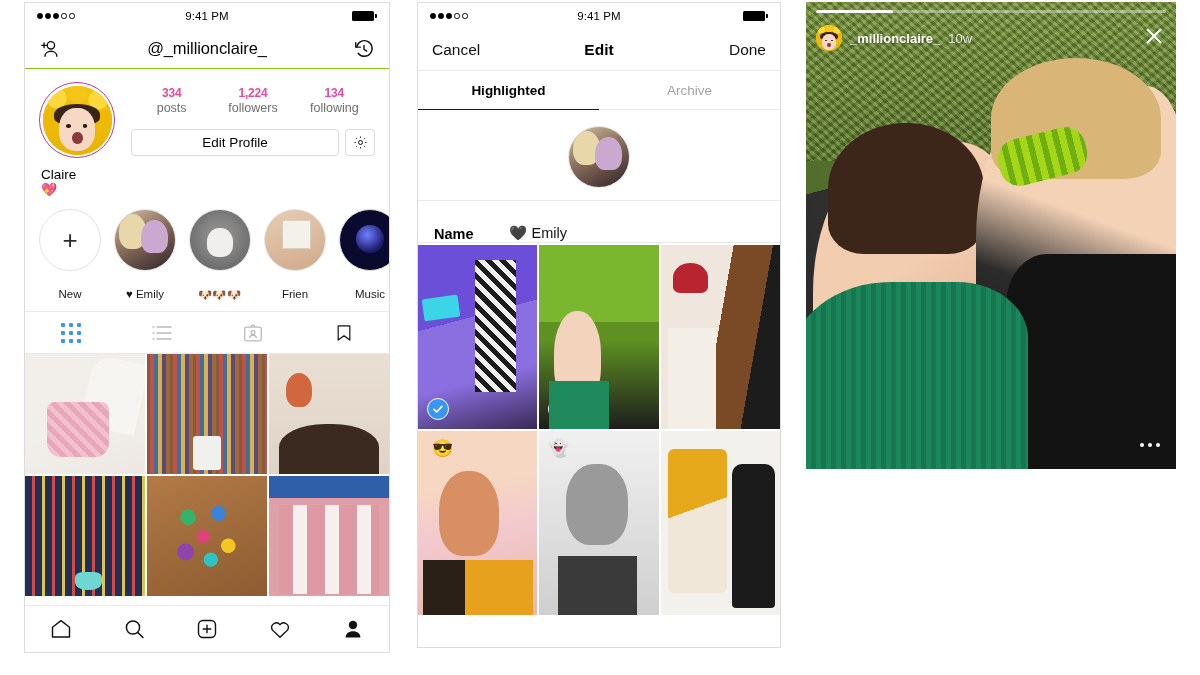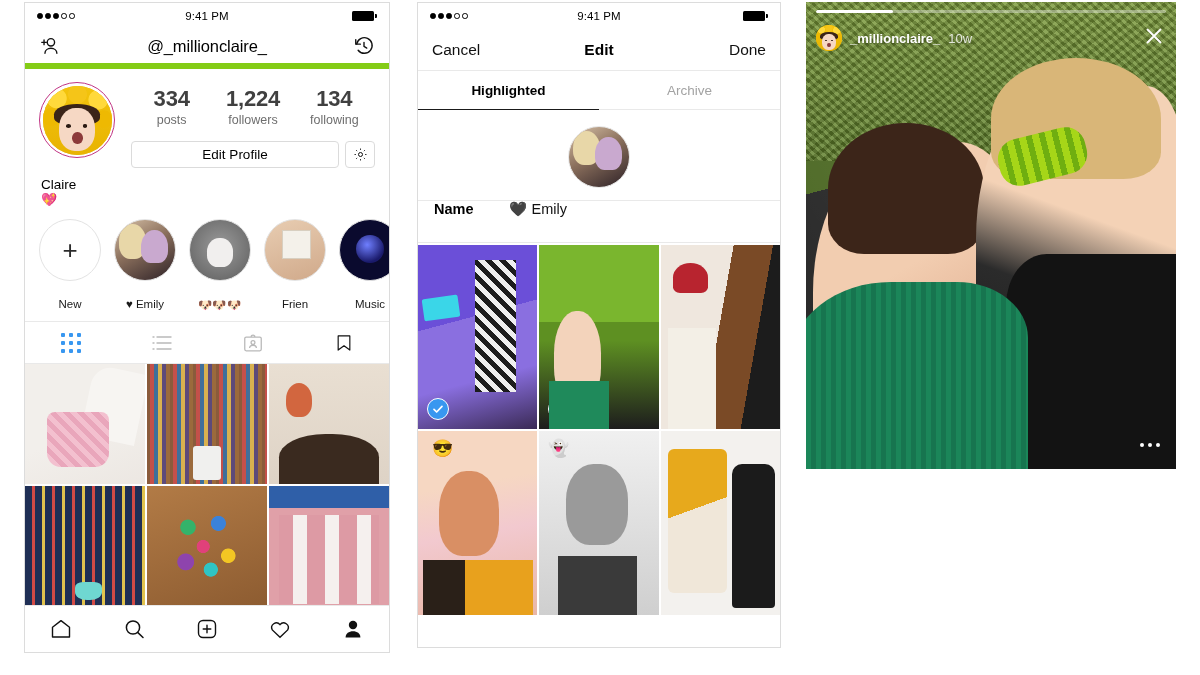--- a/index.html
+++ b/index.html
@@ -34,21 +34,21 @@
   .sb-dots i.on { background: #000; }
   .sb-time { position: absolute; left: 0; right: 0; text-align: center;
              font-size: 11.5px; font-weight: 400; letter-spacing: .1px; }
   .sb-batt { margin-left: auto; display: flex; align-items: center; gap: 1px; z-index: 2;}
   .sb-batt .body { width: 22px; height: 10px; background: #000; border-radius: 1.5px; }
   .sb-batt .cap { width: 2px; height: 4px; background: #000; border-radius: 0 1px 1px 0; }
 
   
   .nav-profile {
     height: 40px; display: flex; align-items: center;
-    padding: 0 12px; border-bottom: 6px solid #84cc16;
+    padding: 0 12px; border-bottom: 1px solid #84cc16;
   }
   .nav-profile .handle {
     flex: 1; text-align: center; font-size: 16.5px; color: #000;
     letter-spacing: -0.1px;
   }
   .icon-btn { width: 26px; height: 26px; display: flex; align-items: center;
               justify-content: center; color: #111; }
 
   .profile-top { display: flex; padding: 13px 14px 0 14px; }
   .avatar-ring {
@@ -75,21 +75,21 @@
     border-radius: 50% 50% 35% 35%; background: #3a2418; }
   .lemon-mouth { position: absolute; left: 43%; top: 68%; width: 15%; height: 17%;
     border-radius: 50%; background: #8c3a3a; }
   .lemon-eye { position: absolute; width: 7%; height: 5%; border-radius: 50%;
     background: #2a1a12; top: 56%; }
   .lemon-eye.l { left: 34%; } .lemon-eye.r { left: 58%; }
 
   .stats-wrap { flex: 1; padding-left: 16px; padding-top: 4px; }
   .stats { display: flex; }
   .stat { flex: 1; text-align: center; }
-  .stat .num { font-size: 22px; font-weight: bold; color: #404040; letter-spacing: -0.2px; }
+  .stat .num { font-size: 12px; font-weight: bold; color: #ec4899; letter-spacing: -0.2px; }
   .stat .lbl { font-size: 12.5px; color: #6e6e6e; margin-top: 1px; }
   .profile-actions { display: flex; gap: 6px; margin-top: 14px; }
   .edit-profile-btn {
     flex: 1; height: 27px; border: 1px solid #dbdbdb; border-radius: 4px;
     display: flex; align-items: center; justify-content: center;
     font-size: 13.5px; font-weight: normal; color: #000; background: #fff;
   }
   .gear-btn { width: 30px; height: 27px; border: 1px solid #dbdbdb;
     border-radius: 4px; display: flex; align-items: center; justify-content: center; }
 
@@ -196,21 +196,21 @@
   .segtab.active { color: #000; font-weight: bold; }
   .segtab.active::after { content: ""; position: absolute; left: 0; right: 0; bottom: -1px;
     height: 1.5px; background: #1a1a1a; }
 
   .cover-block { padding: 16px 0 12px 0; text-align: center;
     border-bottom: 1px solid #e9e9e9; }
   .cover-circle { width: 62px; height: 62px; border-radius: 50%; margin: 0 auto;
     border: 1px solid #e6e6e6; overflow: hidden; position: relative; }
   .edit-cover-link { font-size: 13.5px; color: #3897f0; margin-top: 9px; }
 
-  .name-row { display: flex; align-items: flex-start; height: 42px; padding: 0 16px;
+  .name-row { display: flex; align-items: flex-end; height: 42px; padding: 0 16px;
     border-bottom: 1px solid #e9e9e9; gap: 36px; }
   .name-row .k { font-size: 14.5px; font-weight: bold; color: #000; }
   .name-row .v { font-size: 14.5px; color: #111; }
 
   .storygrid { display: grid; grid-template-columns: repeat(3, 1fr); gap: 2px; padding-top: 2px; }
   .story-cell { position: relative; aspect-ratio: 120/185; overflow: hidden; }
   .check {
     position: absolute; left: 9px; bottom: 9px; width: 22px; height: 22px;
     border-radius: 50%; background: #3897f0; border: 1.5px solid #fff;
     display: flex; align-items: center; justify-content: center;

